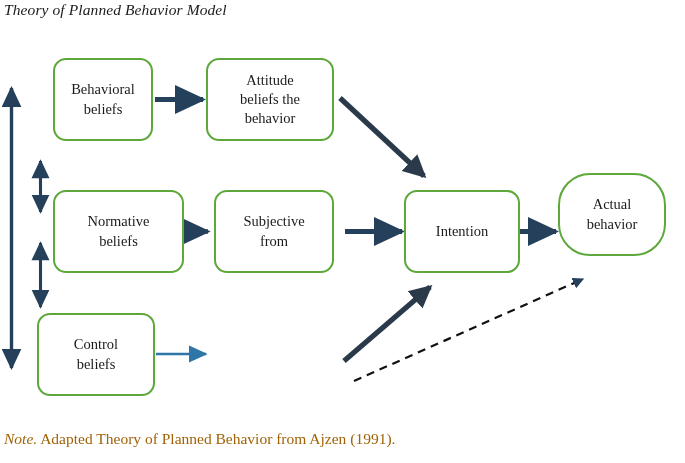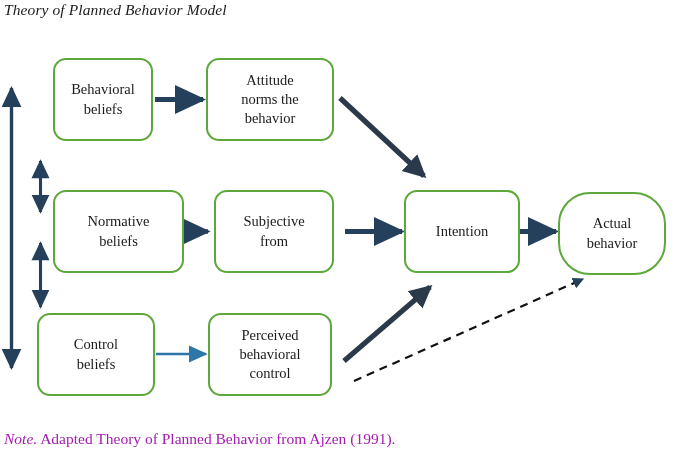--- a/index.html
+++ b/index.html
@@ -28,21 +28,21 @@
     font-style: italic;
     color: #1a1a1a;
     white-space: nowrap;
     letter-spacing: 0.1px;
   }
   .note {
     position: absolute;
     left: 4px;
     top: 430px;
     font-size: 15.5px;
-    color: #a21caf;
+    color: #a16207;
     white-space: nowrap;
   }
   .note .note-label {
     font-style: italic;
   }
   .node {
     position: absolute;
     box-sizing: border-box;
     border: 2px solid #5DA83A;
     border-radius: 13px;
@@ -142,21 +142,21 @@
   <div class="node" style="left:53px; top:58px; width:100px; height:83px;">
     <div>
       <span>Behavioral</span>
       <span>beliefs</span>
     </div>
   </div>
 
   <div class="node" style="left:206px; top:58px; width:128px; height:83px;">
     <div>
       <span>Attitude</span>
-      <span>norms the</span>
+      <span>beliefs the</span>
       <span>behavior</span>
     </div>
   </div>
 
   <div class="node" style="left:53px; top:190px; width:131px; height:83px;">
     <div>
       <span>Normative</span>
       <span>beliefs</span>
     </div>
   </div>
@@ -167,37 +167,30 @@
       <span>from</span>
     </div>
   </div>
 
   <div class="node" style="left:404px; top:190px; width:116px; height:83px;font-family:Liberation Serif, serif;">
     <div>
       <span>Intention</span>
     </div>
   </div>
 
-  <div class="node" style="left:558px; top:192px; width:108px; height:83px;border-radius:32px;">
+  <div class="node" style="left:558px; top:173px; width:108px; height:83px;border-radius:32px;">
     <div>
       <span>Actual</span>
       <span>behavior</span>
     </div>
   </div>
 
   <div class="node" style="left:37px; top:313px; width:118px; height:83px;">
     <div>
       <span>Control</span>
       <span>beliefs</span>
     </div>
   </div>
 
-  <div class="node" style="left:208px; top:313px; width:124px; height:83px;">
-    <div>
-      <span>Perceived</span>
-      <span>behavioral</span>
-      <span>control</span>
-    </div>
-  </div>
 
   <div class="note"><span class="note-label">Note.</span><span> Adapted Theory of Planned Behavior from Ajzen (1991).</span></div>
 
 </div>
 
 </body></html>

